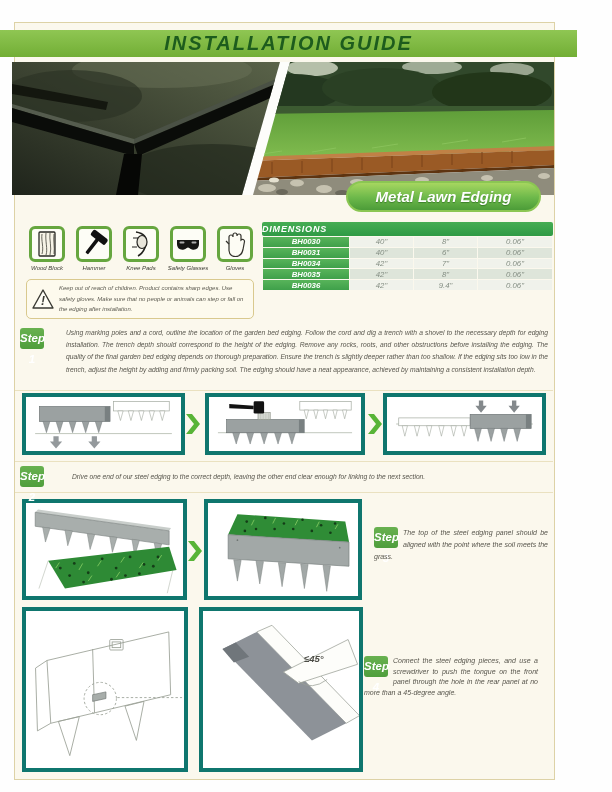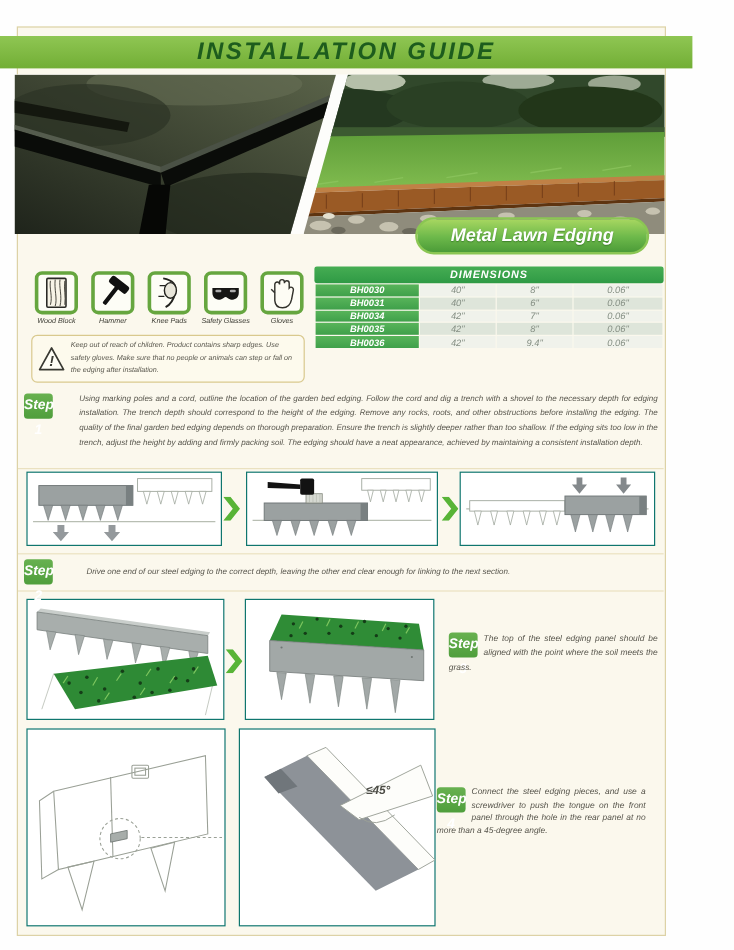--- a/index.html
+++ b/index.html
@@ -19,32 +19,32 @@
   .tool{width:42px;text-align:center;}
   .tool-box{width:36px;height:36px;margin:0 auto;border:3px solid #66a63f;border-radius:6px;background:#fdfdf6;box-sizing:border-box;}
   .tool-box svg{display:block;width:100%;height:100%;}
   .tool-label{font-size:6px;color:#3c3c34;margin-top:3px;white-space:nowrap;}
   .warning{position:absolute;left:26px;top:279px;width:228px;min-height:40px;border:1px solid #d9c98e;border-radius:5px;
            background:#fdfaed;box-sizing:border-box;display:flex;align-items:center;padding:2px 4px;}
   .warning svg{flex:0 0 24px;height:22px;margin-right:4px;}
   .warning-text{font-size:6px;line-height:1.78;color:#5c5a50;}
   .dim{position:absolute;left:262px;top:222px;width:291px;}
   .dim-title{height:14px;background:linear-gradient(180deg,#46ad53,#2f9a45);border-radius:2px;color:#fff;
-             font-size:9px;font-weight:700;letter-spacing:.8px;text-align:center;line-height:14px;}
+             font-size:9px;font-weight:700;letter-spacing:.8px;line-height:14px;}
   .dim table{border-collapse:separate;border-spacing:1px;width:100%;table-layout:fixed;margin-top:0;}
   .dim td{height:9.8px;padding:0;font-size:7.8px;text-align:center;vertical-align:middle;color:#848e83;}
   .dim td.model{background:linear-gradient(180deg,#58b45a,#3fa04a);color:#fff;font-weight:700;}
   .dim td.colhead{background:#e3e8e0;color:#90998e;}
   .dim tr.alt td.val{background:#dee5da;}
   .dim td.val{background:#f0f2eb;}
   .step-label{position:absolute;width:24px;height:21px;background:linear-gradient(180deg,#68b150,#4f9e3c);
               border-radius:3px;color:#fff;font-size:11.5px;font-weight:700;text-align:center;line-height:21px;z-index:4;}
   .step-label.inline{position:static;float:left;margin:0 5px 2px 0;text-align:center;}
   .step-text{position:absolute;color:#57554c;text-align:justify;}
-  .panel{position:absolute;background:#ffffff;border:1px solid #0f766e;box-sizing:border-box;}
+  .panel{position:absolute;background:#ffffff;border:4px solid #0f766e;box-sizing:border-box;}
   .panel svg{display:block;width:100%;height:100%;}
   .chevron{position:absolute;width:14px;height:20px;}
   .angle-text{font-size:10px;font-weight:700;fill:#4c4c46;font-family:"Liberation Sans",sans-serif;}
 </style>
 </head>
 <body>
 
 <div class="sheet">
 
   <div class="frame"></div>

